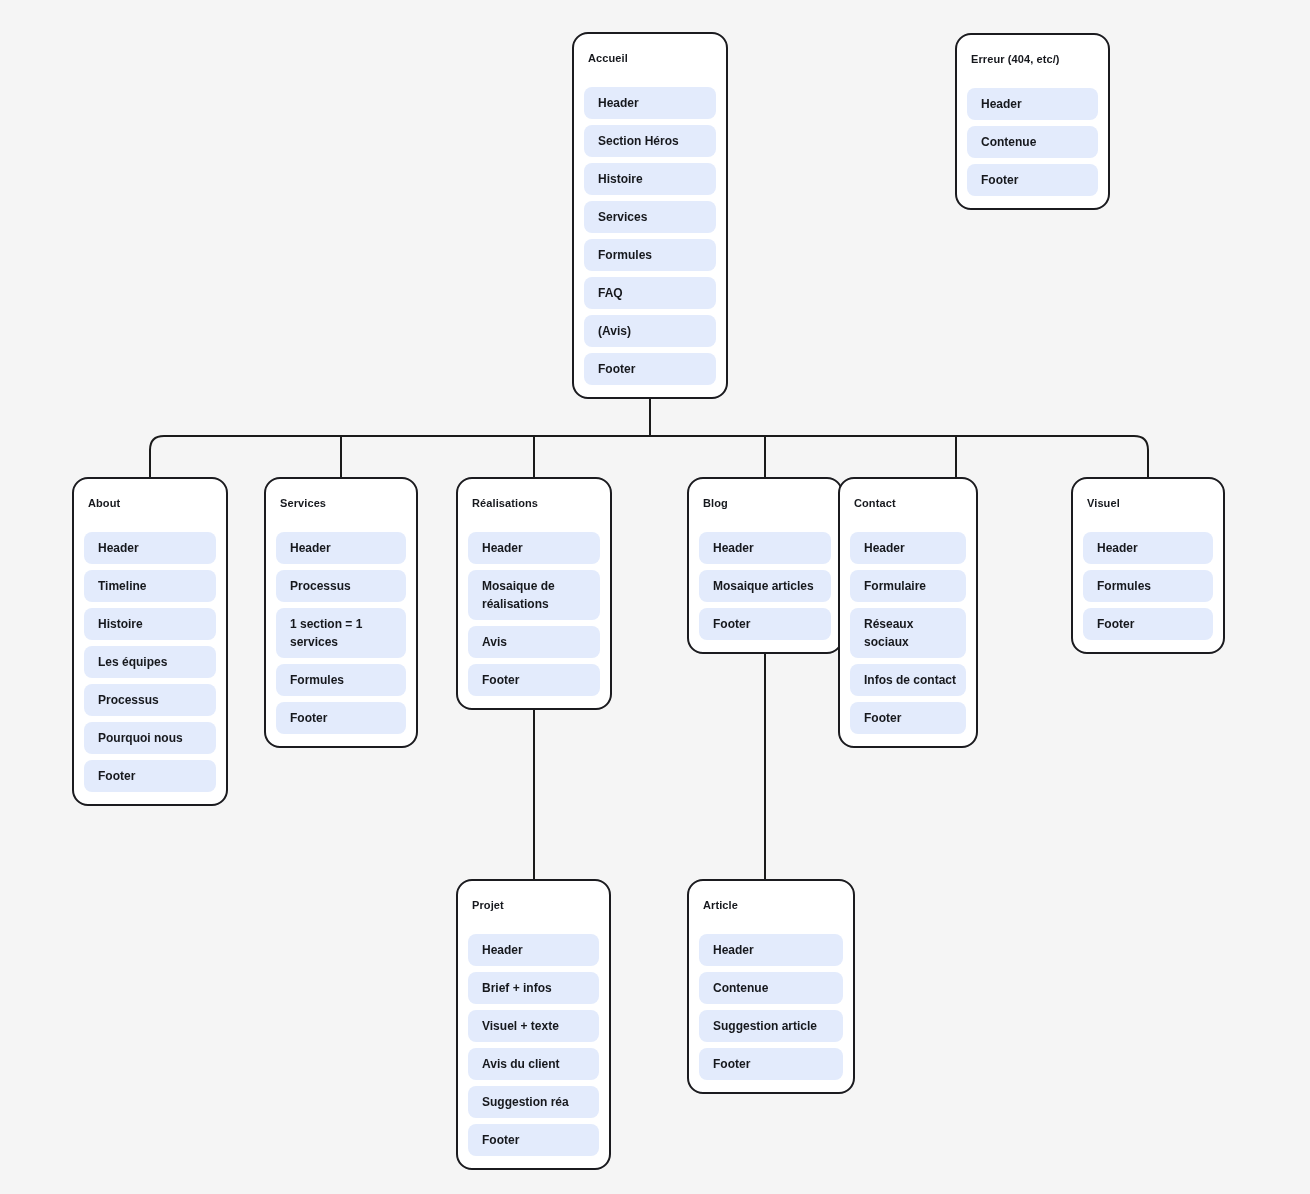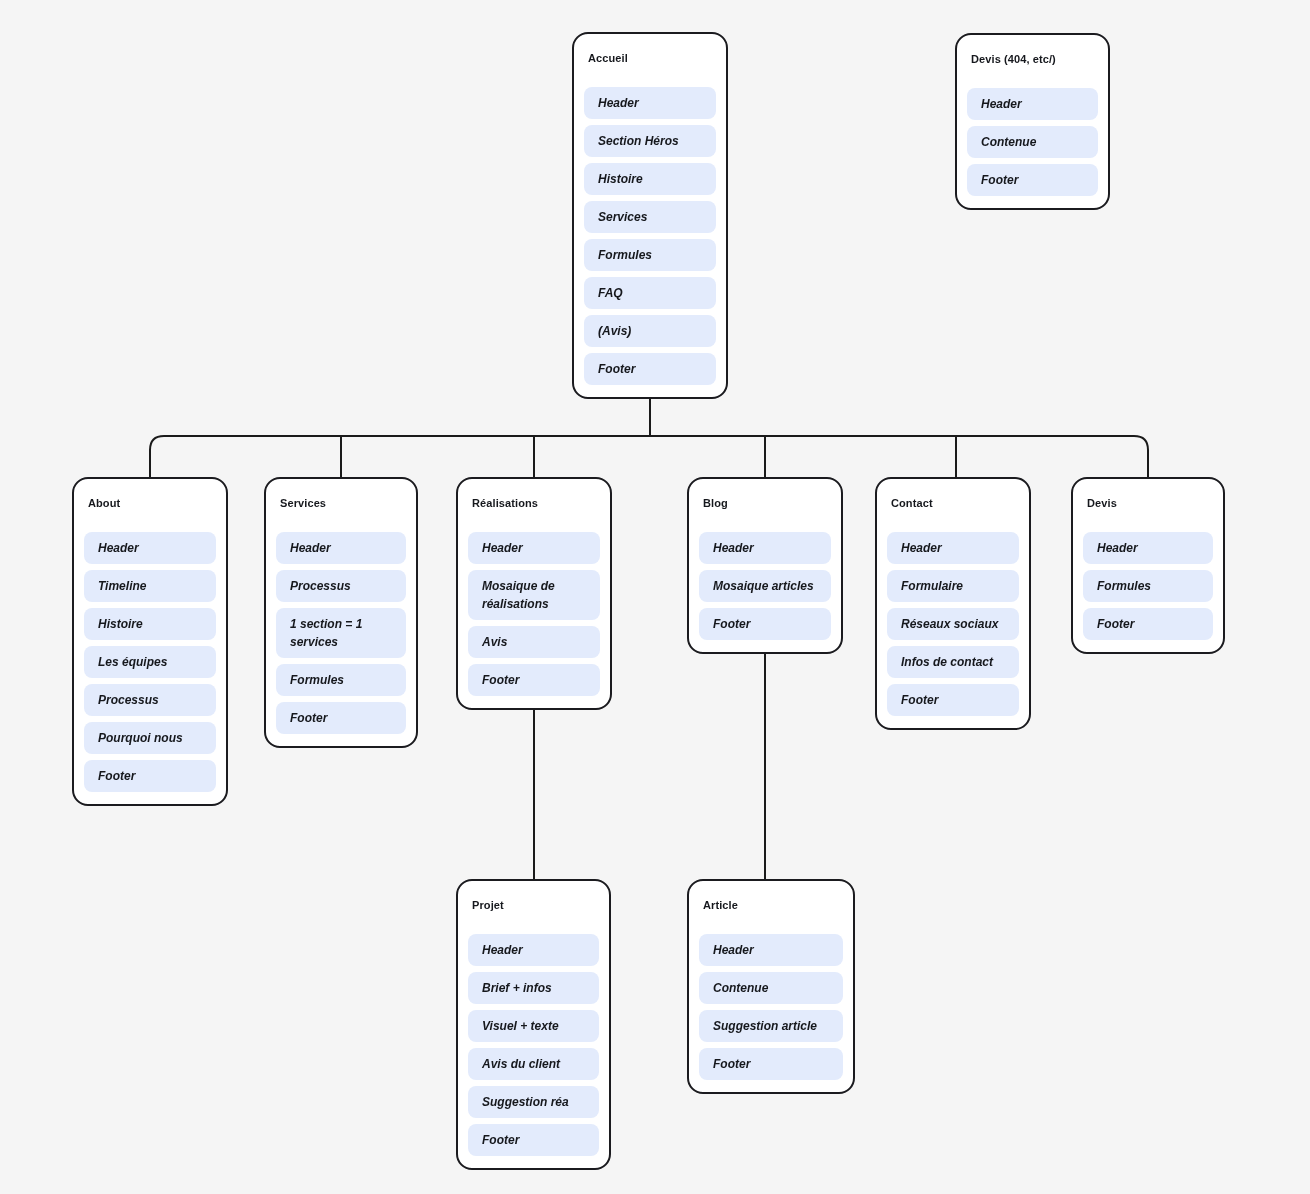--- a/index.html
+++ b/index.html
@@ -16,31 +16,31 @@
     border:2px solid var(--card_border);border-radius:16px;
     padding:12px 10px;overflow:hidden;
   }
   .card-title{
     font-size:11px;font-weight:700;color:var(--ink);
     line-height:20px;margin:2px 4px 19px 4px;letter-spacing:.1px;
   }
   .pill{
     background:var(--pill_bg);border-radius:8px;
     padding:7px 10px 7px 14px;margin-bottom:6px;
-    font-size:12px;font-weight:600;color:var(--ink);line-height:18px;font-style:italic;
+    font-size:12px;font-weight:600;color:var(--ink);line-height:18px;
   }
   .pill:last-child{margin-bottom:0}
   .card--accueil{left:572px;top:32px;width:156px}
   .card--erreur{left:955px;top:33px;width:155px}
   .card--erreur .card-title{max-width:98px}
   .card--about{left:72px;top:477px;width:156px}
   .card--services{left:264px;top:477px;width:154px}
   .card--realisations{left:456px;top:477px;width:156px}
   .card--blog{left:687px;top:477px;width:156px}
-  .card--contact{left:875px;top:477px;width:156px}
+  .card--contact{left:838px;top:477px;width:140px}
   .card--devis{left:1071px;top:477px;width:154px}
   .card--projet{left:456px;top:879px;width:155px}
   .card--article{left:687px;top:879px;width:168px}
 </style>
 </head>
 <body>
 
 <div class="stage">
 
   <svg class="connectors" width="1310" height="1194" viewBox="0 0 1310 1194">
@@ -60,21 +60,21 @@
     <div class="pill">Section Héros</div>
     <div class="pill">Histoire</div>
     <div class="pill">Services</div>
     <div class="pill">Formules</div>
     <div class="pill">FAQ</div>
     <div class="pill">(Avis)</div>
     <div class="pill">Footer</div>
   </div>
 
   <div class="card card--erreur">
-    <div class="card-title">Devis (404, etc/)</div>
+    <div class="card-title">Erreur (404, etc/)</div>
     <div class="pill">Header</div>
     <div class="pill">Contenue</div>
     <div class="pill">Footer</div>
   </div>
 
   <div class="card card--about">
     <div class="card-title">About</div>
     <div class="pill">Header</div>
     <div class="pill">Timeline</div>
     <div class="pill">Histoire</div>
@@ -111,21 +111,21 @@
   <div class="card card--contact">
     <div class="card-title">Contact</div>
     <div class="pill">Header</div>
     <div class="pill">Formulaire</div>
     <div class="pill">Réseaux sociaux</div>
     <div class="pill">Infos de contact</div>
     <div class="pill">Footer</div>
   </div>
 
   <div class="card card--devis">
-    <div class="card-title">Devis</div>
+    <div class="card-title">Visuel</div>
     <div class="pill">Header</div>
     <div class="pill">Formules</div>
     <div class="pill">Footer</div>
   </div>
 
   <div class="card card--projet">
     <div class="card-title">Projet</div>
     <div class="pill">Header</div>
     <div class="pill">Brief + infos</div>
     <div class="pill">Visuel + texte</div>

